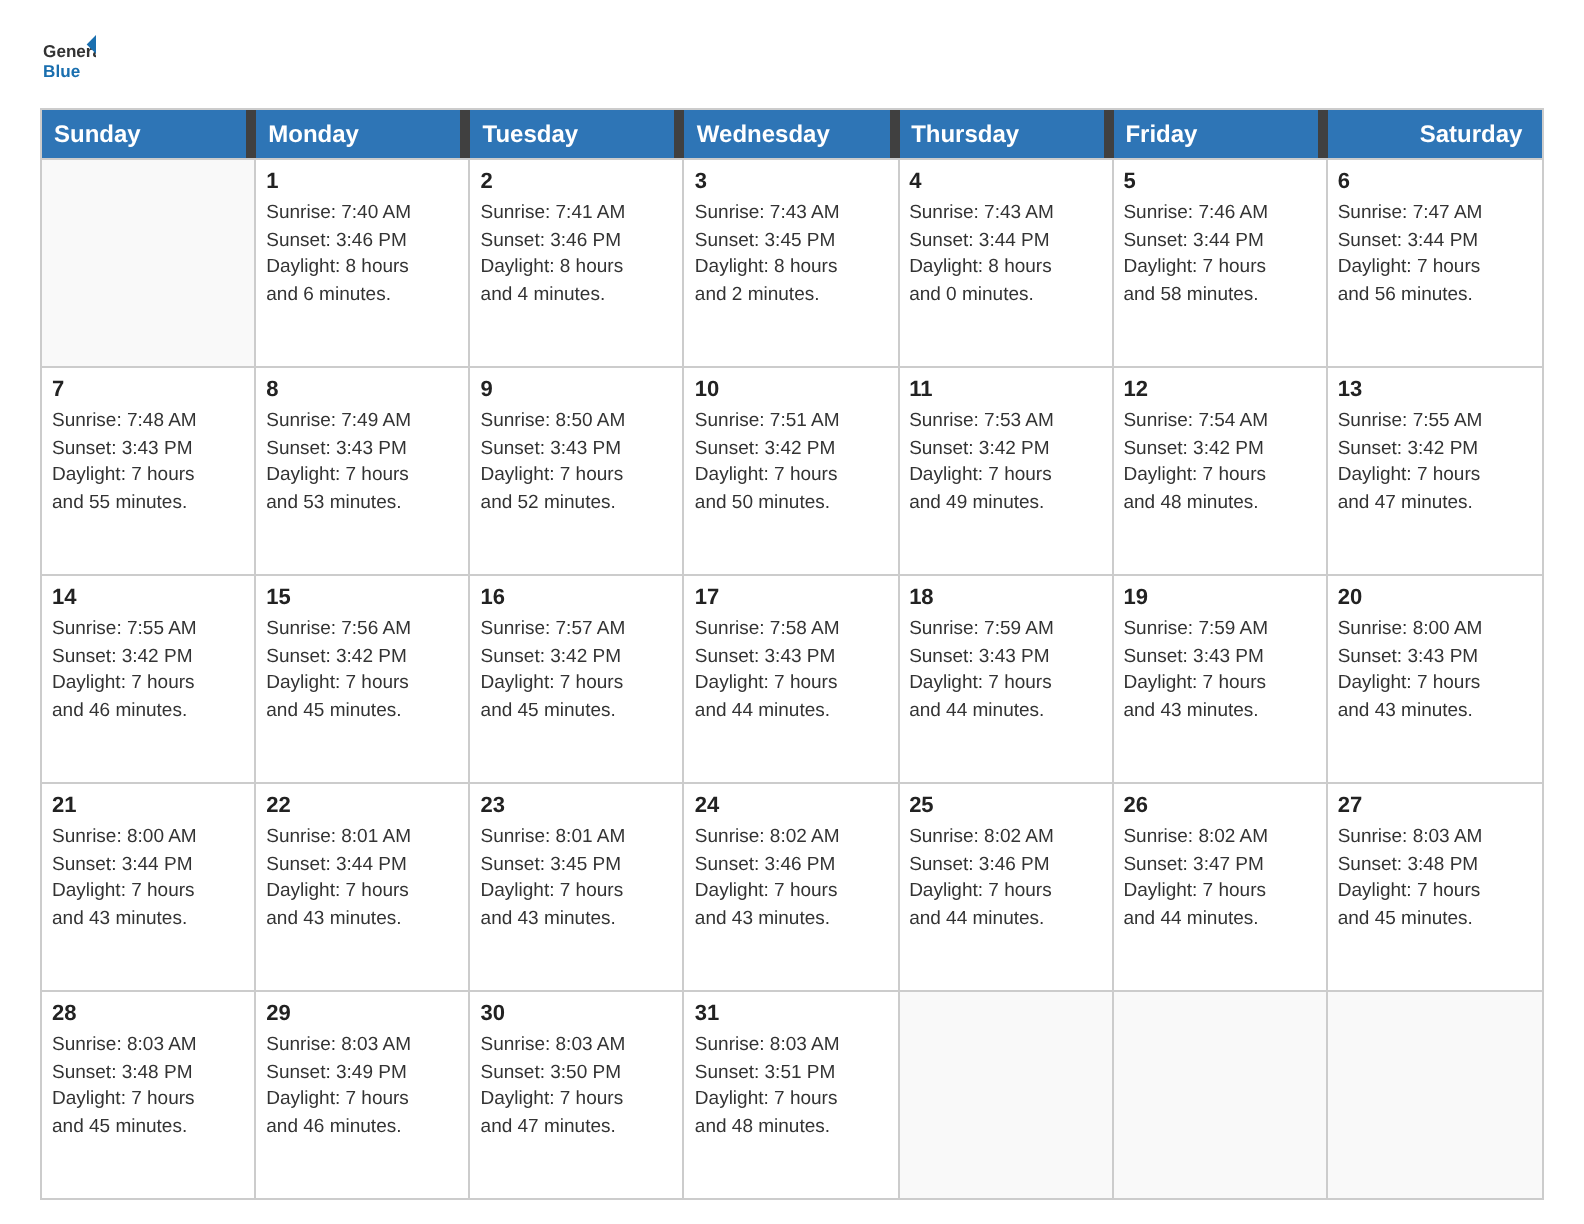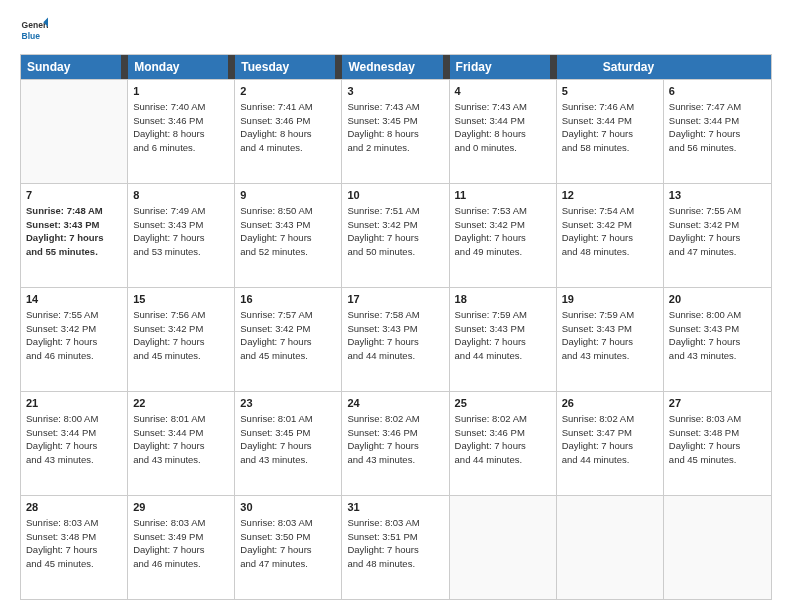--- a/index.html
+++ b/index.html
@@ -55,21 +55,21 @@
       display: grid;
       grid-template-columns: repeat(7, 1fr);
       background: #2e75b6;
     }
     .cal-header-cell {
       color: #fff;
       font-size: 12px;
       font-weight: bold;
       padding: 5px 6px;
       text-align: left;
-      border-right: 7px solid #404040;
+      border-right: 5px solid #404040;
     }
     .cal-header-cell:last-child { border-right: none; margin-left: 40px; }
     .cal-body {
       flex: 1;
       display: flex;
       flex-direction: column;
     }
     .cal-row {
       display: grid;
       grid-template-columns: repeat(7, 1fr);
@@ -117,20 +117,21 @@
       <div class="subtitle"></div>
     </div>
   </div>
 
   <div class="calendar">
     <div class="cal-header" id="cal-header">
         <div class="cal-header-cell">Sunday</div>
         <div class="cal-header-cell">Monday</div>
         <div class="cal-header-cell">Tuesday</div>
         <div class="cal-header-cell">Wednesday</div>
+        <div class="cal-header-cell">Thursday</div>
         <div class="cal-header-cell">Friday</div>
         <div class="cal-header-cell">Saturday</div>
       </div>
     <div class="cal-body" id="cal-body">
         <div class="cal-row">
           <div class="cal-cell empty"></div>
           <div class="cal-cell"><span class="day-num">1</span><span class="cell-text" style="white-space: pre-line;">Sunrise: 7:40 AM
 Sunset: 3:46 PM
 Daylight: 8 hours
 and 6 minutes.</span></div>
@@ -149,21 +150,21 @@
           <div class="cal-cell"><span class="day-num">5</span><span class="cell-text" style="white-space: pre-line;">Sunrise: 7:46 AM
 Sunset: 3:44 PM
 Daylight: 7 hours
 and 58 minutes.</span></div>
           <div class="cal-cell"><span class="day-num">6</span><span class="cell-text" style="white-space: pre-line;">Sunrise: 7:47 AM
 Sunset: 3:44 PM
 Daylight: 7 hours
 and 56 minutes.</span></div>
         </div>
         <div class="cal-row">
-          <div class="cal-cell"><span class="day-num">7</span><span class="cell-text" style="white-space: pre-line; font-weight: bold;">Sunrise: 7:48 AM
+          <div class="cal-cell"><span class="day-num">7</span><span class="cell-text" style="white-space: pre-line;">Sunrise: 7:48 AM
 Sunset: 3:43 PM
 Daylight: 7 hours
 and 55 minutes.</span></div>
           <div class="cal-cell"><span class="day-num">8</span><span class="cell-text" style="white-space: pre-line;">Sunrise: 7:49 AM
 Sunset: 3:43 PM
 Daylight: 7 hours
 and 53 minutes.</span></div>
           <div class="cal-cell"><span class="day-num">9</span><span class="cell-text" style="white-space: pre-line;">Sunrise: 8:50 AM
 Sunset: 3:43 PM
 Daylight: 7 hours

